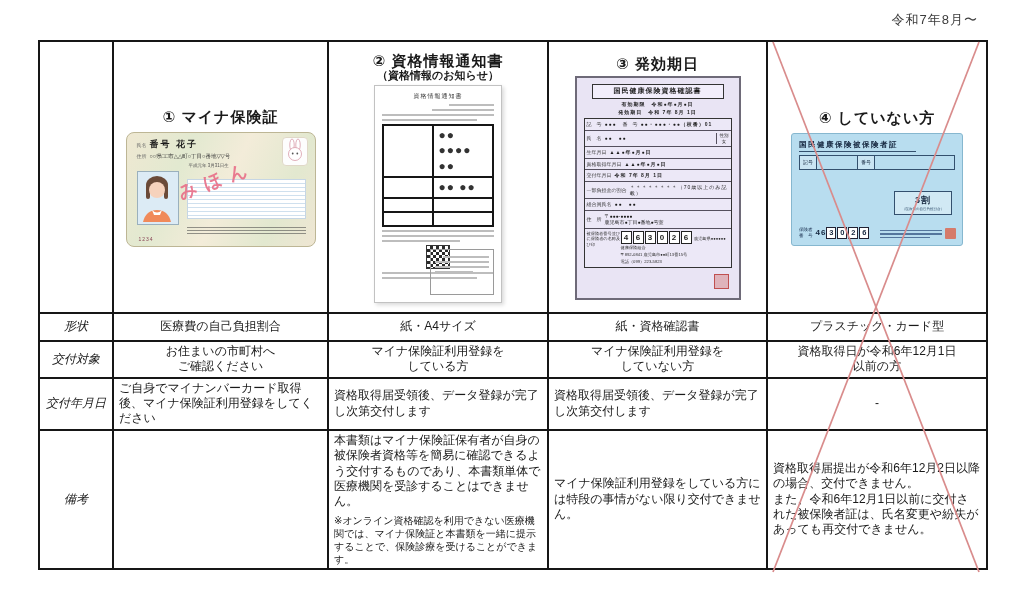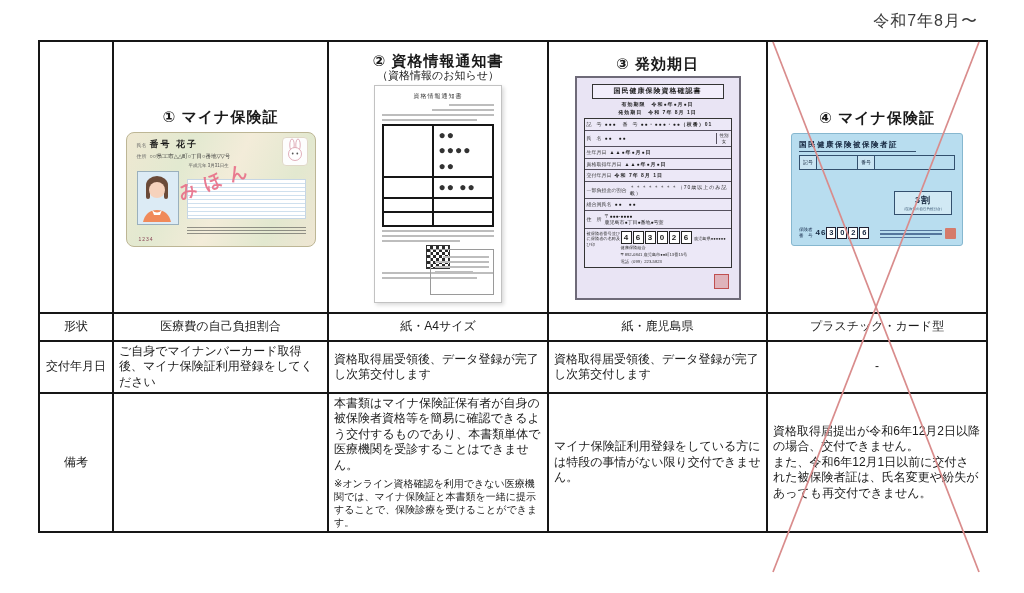--- a/index.html
+++ b/index.html
@@ -1,26 +1,26 @@
 <!DOCTYPE html>
 <html><head>
 <meta charset="utf-8">
 <style>
   html,body{margin:0;padding:0;}
   body{
     width:1024px;height:593px;position:relative;background:#ffffff;
     font-family:"Liberation Sans","DejaVu Sans",sans-serif;color:#1a1a1a;overflow:hidden;
   }
-  .annotation{position:absolute;top:11px;right:46px;font-size:16px;color:#3c3c3c;letter-spacing:1px;}
+  .annotation{position:absolute;top:11px;right:46px;font-size:13px;color:#3c3c3c;letter-spacing:1px;}
   table.main{position:absolute;left:38px;top:40px;border-collapse:collapse;table-layout:fixed;background:#fff;}
   table.main td{border:2px solid #161616;padding:2px 5px;font-size:12px;line-height:1.28;vertical-align:middle;overflow:hidden;}
-  td.labelcell{text-align:center;font-size:12.5px;padding:2px 2px;}
+  td.labelcell{text-align:center;font-size:12.5px;padding:2px 2px;font-style:italic;}
   td.hdr{vertical-align:top;text-align:center;padding-top:5px;}
   .hdr-title{font-size:15px;font-weight:bold;letter-spacing:1px;}
-  .hdr-sub{font-size:11px;font-weight:normal;margin-top:-2px;}
+  .hdr-sub{font-size:11px;font-weight:bold;margin-top:-2px;}
   .center{text-align:center;}
   .left{text-align:left;}
   .pre{white-space:pre-line;}
   .ul{text-decoration:underline;}
   .notes-top{vertical-align:top;padding-top:4px;}
   .notes-sub{font-size:10px;margin-top:4px;line-height:1.3;}
   
   .xoverlay{position:absolute;left:766px;top:40px;width:220px;height:534px;pointer-events:none;}
   
   .myna-card{position:relative;width:188px;height:113px;margin:5px auto 0;border-radius:8px;
@@ -247,21 +247,21 @@
 〒892-0841 鹿児島市●●町13番15号
 電話（099）223-5823</span>
             </span>
           </div>
         </div>
         <div class="seal"></div>
       </div>
     </td>
 
     <td class="hdr">
-      <div class="hdr-title">④ マイナ保険証</div>
+      <div class="hdr-title">④ していない方</div>
       <div class="bl-card">
         <div class="bl-title">国民健康保険被保険者証</div>
         <div class="bl-strip">
           <span class="lab">記号</span>
               <span class="val1"></span>
           <span class="lab">番号</span>
               <span class="val2"></span>
         </div>
         <div class="bl-ratio">
           <span class="big">3割</span>
@@ -284,24 +284,35 @@
             </div>
         <div class="bl-seal"></div>
       </div>
     </td>
   </tr>
 
   <tr style="height:28px">
     <td class="labelcell">形状</td>
     <td class="center">医療費の自己負担割合</td>
     <td class="center">紙・A4サイズ</td>
-    <td class="center">紙・鹿児島県</td>
+    <td class="center">紙・資格確認書</td>
     <td class="center">プラスチック・カード型</td>
   </tr>
 
+  <tr style="height:34px">
+    <td class="labelcell">交付対象</td>
+    <td class="center pre">お住まいの市町村へ
+ご確認ください</td>
+    <td class="center pre">マイナ保険証利用登録を
+している方</td>
+    <td class="center pre">マイナ保険証利用登録を
+していない方</td>
+    <td class="center pre">資格取得日が令和6年12月1日
+以前の方</td>
+  </tr>
 
   <tr style="height:32px">
     <td class="labelcell">交付年月日</td>
     <td class="left">ご自身でマイナンバーカード取得後、マイナ保険証利用登録をしてください</td>
     <td class="left">資格取得届受領後、データ登録が完了し次第交付します</td>
     <td class="left">資格取得届受領後、データ登録が完了し次第交付します</td>
     <td class="center">-</td>
   </tr>
 
 

